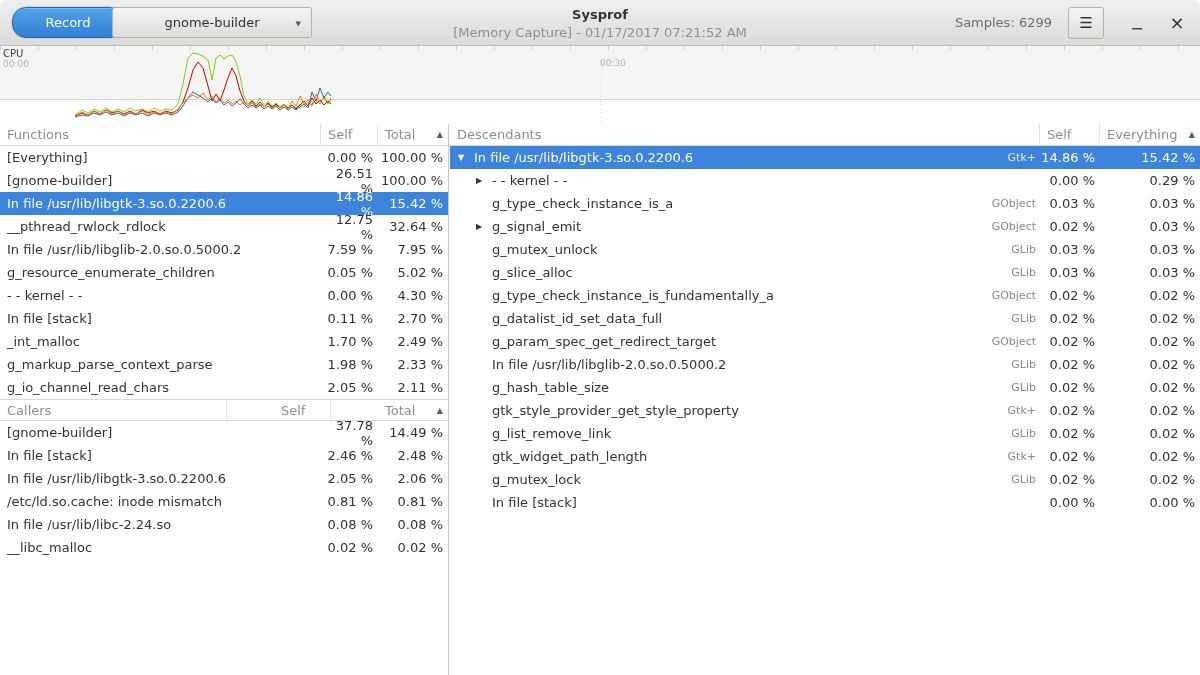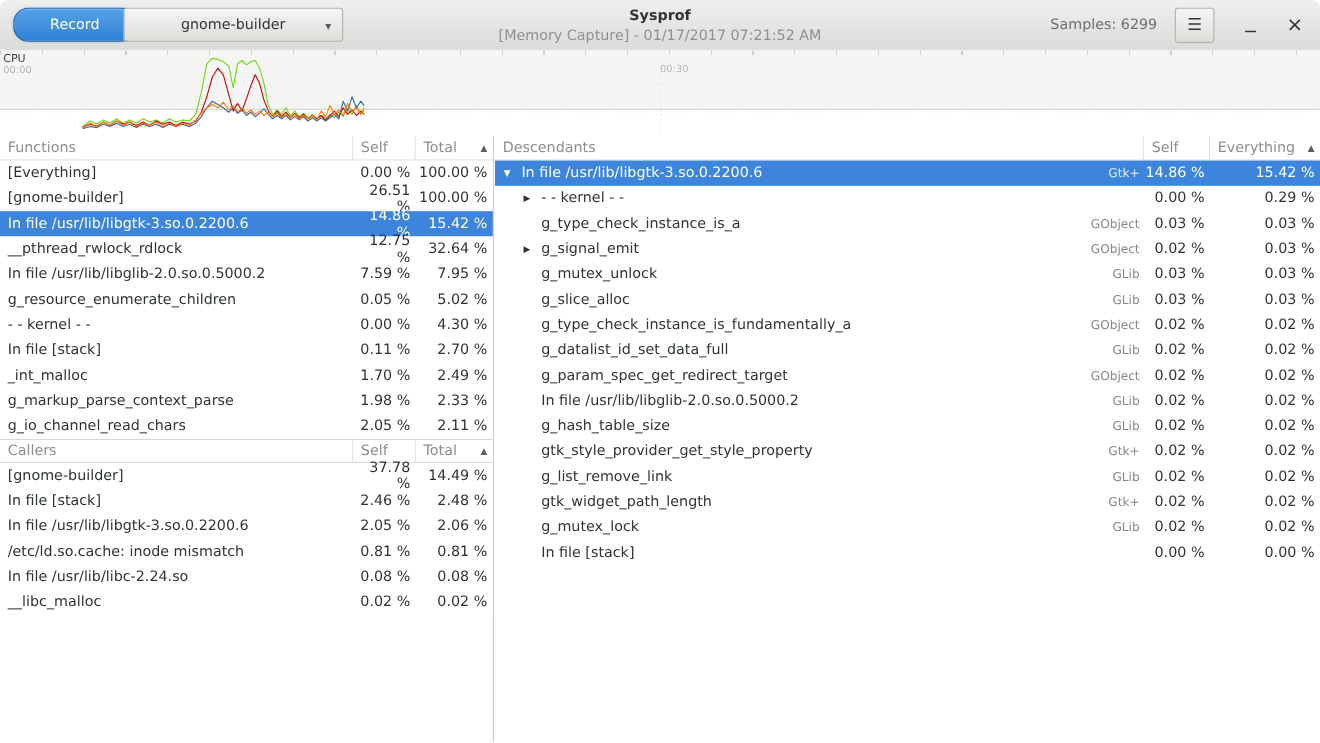--- a/index.html
+++ b/index.html
@@ -40,21 +40,21 @@
   .t-start { left:3px; top:13px; }
   .t-mid { left:600px; top:12px; }
   .cpu-svg { position:absolute; top:0; left:0; width:1200px; height:77px; }
 
   
   .main { position:absolute; top:124px; left:0; right:0; bottom:0; background:#fff; }
   .left-panel { position:absolute; left:0; top:0; bottom:0; width:449px; border-right:1px solid #c9c9c7; background:#fff; }
   .right-panel { position:absolute; left:450px; top:0; bottom:0; right:0; background:#fff; }
 
   .thead { display:flex; height:22px; background:#fff; border-bottom:1px solid #d9d9d7; }
-  .thead.bordered-top { border-top:1px solid #d9d9d7; }
+  .thead.bordered-top { border-top:1px solid #d9d9d7;gap:47px; }
   .hc { font-size:13px; color:#8b8e8f; padding-left:7px; border-right:1px solid #e3e3e1;
     display:flex; align-items:center; overflow:hidden; white-space:nowrap; cursor:pointer; }
   .hc:last-child { border-right:none; }
   .sort { margin-left:auto; padding-right:5px; font-size:8px; color:#5c5c5c; }
 
   .w-name { flex:1; min-width:0; }
   .w-self { width:57px; }
   .w-total { width:70px;align-items:center; }
   .w-dheader { flex:1; min-width:0; }
   .w-dname { flex:1; min-width:0; display:flex; align-items:center; padding-left:8px; }

